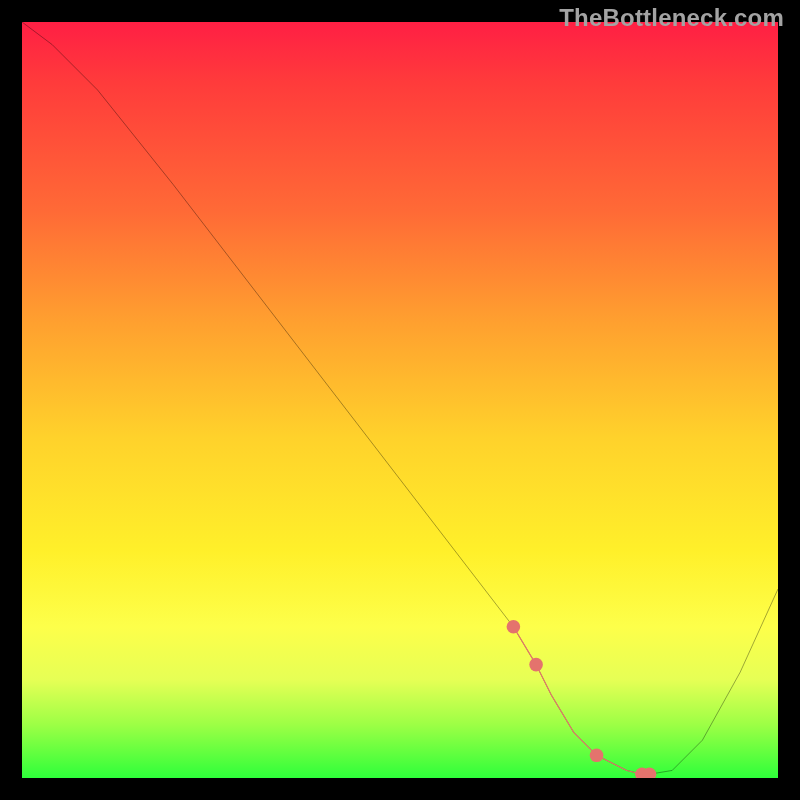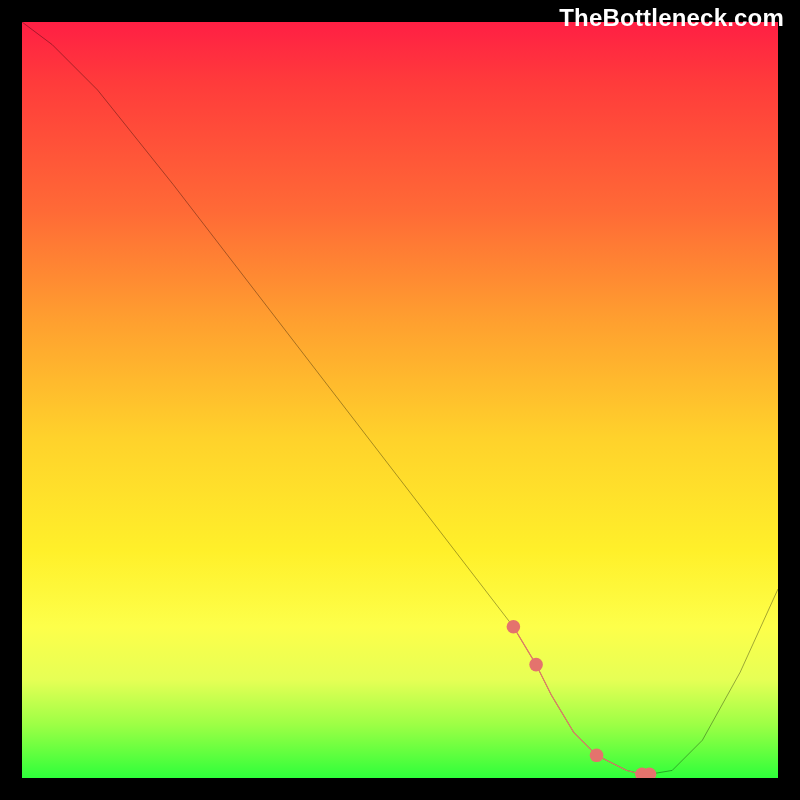--- a/index.html
+++ b/index.html
@@ -10,21 +10,21 @@
     height: 800px;
     background: #000;
   }
   .watermark {
     position: absolute;
     top: 4px;
     right: 16px;
     font-family: Arial, Helvetica, sans-serif;
     font-size: 24px;
     font-weight: 600;
-    color: #ffffff;
+    color: #a3a3a3;
     letter-spacing: 0.2px;
     z-index: 4;
   }
   .plot-bg {
     position: absolute;
     left: 22px;
     top: 22px;
     width: 756px;
     height: 756px;
     background: linear-gradient(

